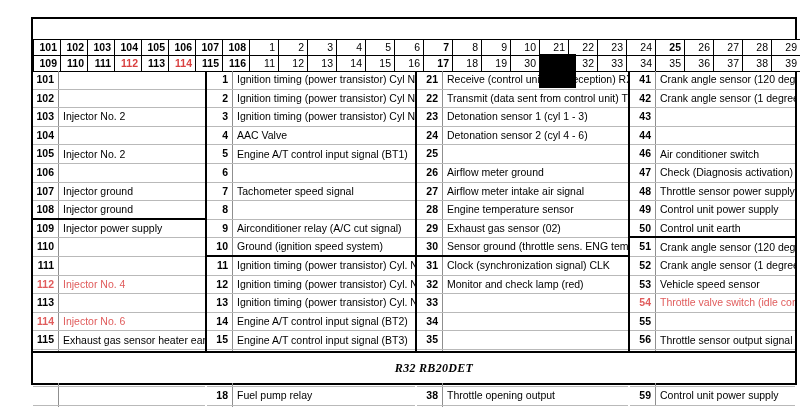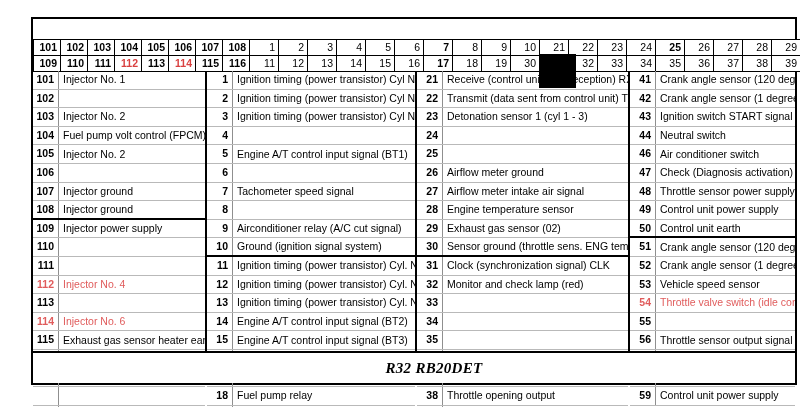--- a/index.html
+++ b/index.html
@@ -133,21 +133,21 @@
     border-top: 2px solid #000000;
     display: flex;
     align-items: center;
     justify-content: center;
     background: #ffffff;
   }
   .footer-title {
     font-family: "Liberation Serif", serif;
     font-style: italic;
     font-weight: bold;
-    font-size: 15px;
+    font-size: 12px;
     letter-spacing: 0.3px;
     margin-left: 40px;
   }
 </style>
 </head>
 <body>
 
 <div id="sheet">
 
   <div class="pin-grid">
@@ -229,33 +229,31 @@
           <div class="pin-cell w2">40</div>
         </div>
       </div>
       <div class="gap-sm"></div>
     </div>
 
   <div class="body-area">
       <div class="col c1">
         <div class="erow">
           <div class="pin-no">101</div>
-          <div class="pin-desc">Injector No. 1</div>
         </div>
         <div class="erow">
           <div class="pin-no">102</div>
           <div class="pin-desc"></div>
         </div>
         <div class="erow">
           <div class="pin-no">103</div>
           <div class="pin-desc">Injector No. 2</div>
         </div>
         <div class="erow">
           <div class="pin-no">104</div>
-          <div class="pin-desc">Fuel pump volt control (FPCM)</div>
         </div>
         <div class="erow">
           <div class="pin-no">105</div>
           <div class="pin-desc">Injector No. 2</div>
         </div>
         <div class="erow">
           <div class="pin-no">106</div>
           <div class="pin-desc"></div>
         </div>
         <div class="erow">
@@ -318,20 +316,21 @@
         <div class="erow">
           <div class="pin-no">2</div>
           <div class="pin-desc">Ignition timing (power transistor) Cyl No. 5</div>
         </div>
         <div class="erow">
           <div class="pin-no">3</div>
           <div class="pin-desc">Ignition timing (power transistor) Cyl No. 3</div>
         </div>
         <div class="erow">
           <div class="pin-no">4</div>
+          <div class="pin-desc">AAC Valve</div>
         </div>
         <div class="erow">
           <div class="pin-no">5</div>
           <div class="pin-desc">Engine A/T control input signal (BT1)</div>
         </div>
         <div class="erow">
           <div class="pin-no">6</div>
           <div class="pin-desc"></div>
         </div>
         <div class="erow">
@@ -341,21 +340,21 @@
         <div class="erow">
           <div class="pin-no">8</div>
           <div class="pin-desc"></div>
         </div>
         <div class="erow">
           <div class="pin-no">9</div>
           <div class="pin-desc">Airconditioner relay (A/C cut signal)</div>
         </div>
         <div class="erow thick">
           <div class="pin-no">10</div>
-          <div class="pin-desc">Ground (ignition signal system)</div>
+          <div class="pin-desc">Ground (ignition speed system)</div>
         </div>
         <div class="erow">
           <div class="pin-no">11</div>
           <div class="pin-desc">Ignition timing (power transistor) Cyl. No. 6</div>
         </div>
         <div class="erow">
           <div class="pin-no">12</div>
           <div class="pin-desc">Ignition timing (power transistor) Cyl. No. 2</div>
         </div>
         <div class="erow">
@@ -395,20 +394,21 @@
         <div class="erow">
           <div class="pin-no">22</div>
           <div class="pin-desc">Transmit (data sent from control unit) TX</div>
         </div>
         <div class="erow">
           <div class="pin-no">23</div>
           <div class="pin-desc">Detonation sensor 1 (cyl 1 - 3)</div>
         </div>
         <div class="erow">
           <div class="pin-no">24</div>
+          <div class="pin-desc">Detonation sensor 2 (cyl 4 - 6)</div>
         </div>
         <div class="erow">
           <div class="pin-no">25</div>
           <div class="pin-desc"></div>
         </div>
         <div class="erow">
           <div class="pin-no">26</div>
           <div class="pin-desc">Airflow meter ground</div>
         </div>
         <div class="erow">
@@ -468,25 +468,23 @@
         <div class="erow">
           <div class="pin-no">41</div>
           <div class="pin-desc">Crank angle sensor (120 degree signal)</div>
         </div>
         <div class="erow">
           <div class="pin-no">42</div>
           <div class="pin-desc">Crank angle sensor (1 degree signal)</div>
         </div>
         <div class="erow">
           <div class="pin-no">43</div>
-          <div class="pin-desc">Ignition switch START signal</div>
         </div>
         <div class="erow">
           <div class="pin-no">44</div>
-          <div class="pin-desc">Neutral switch</div>
         </div>
         <div class="erow">
           <div class="pin-no">46</div>
           <div class="pin-desc">Air conditioner switch</div>
         </div>
         <div class="erow">
           <div class="pin-no">47</div>
           <div class="pin-desc">Check (Diagnosis activation)</div>
         </div>
         <div class="erow">

